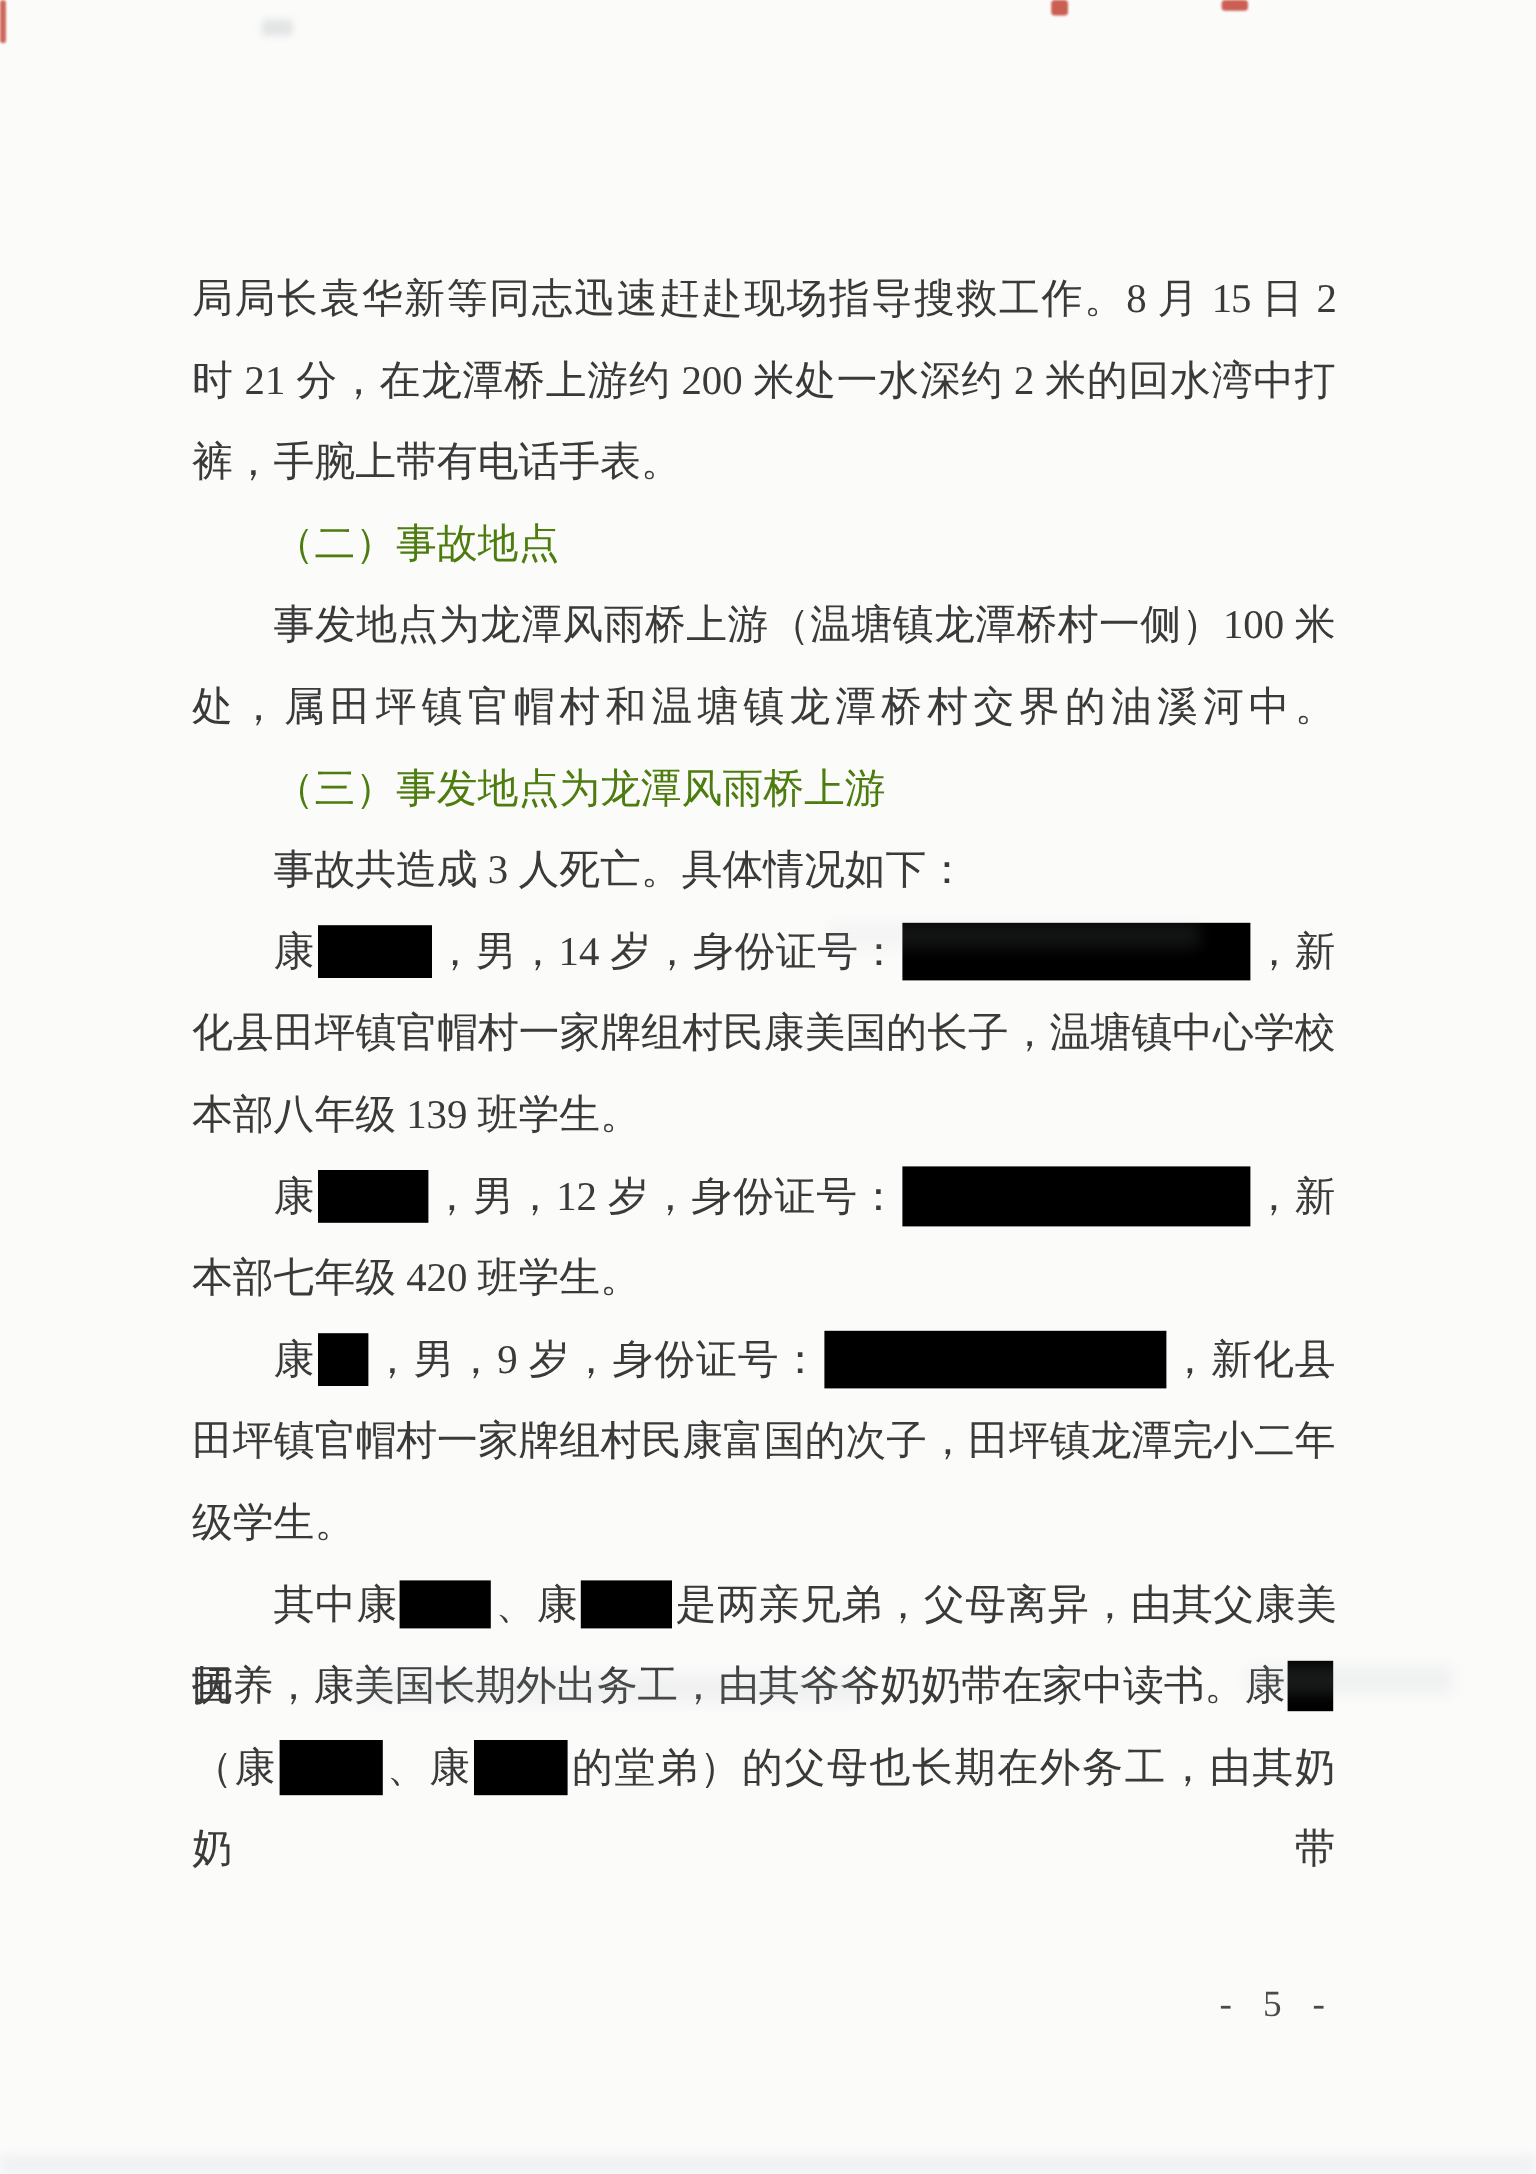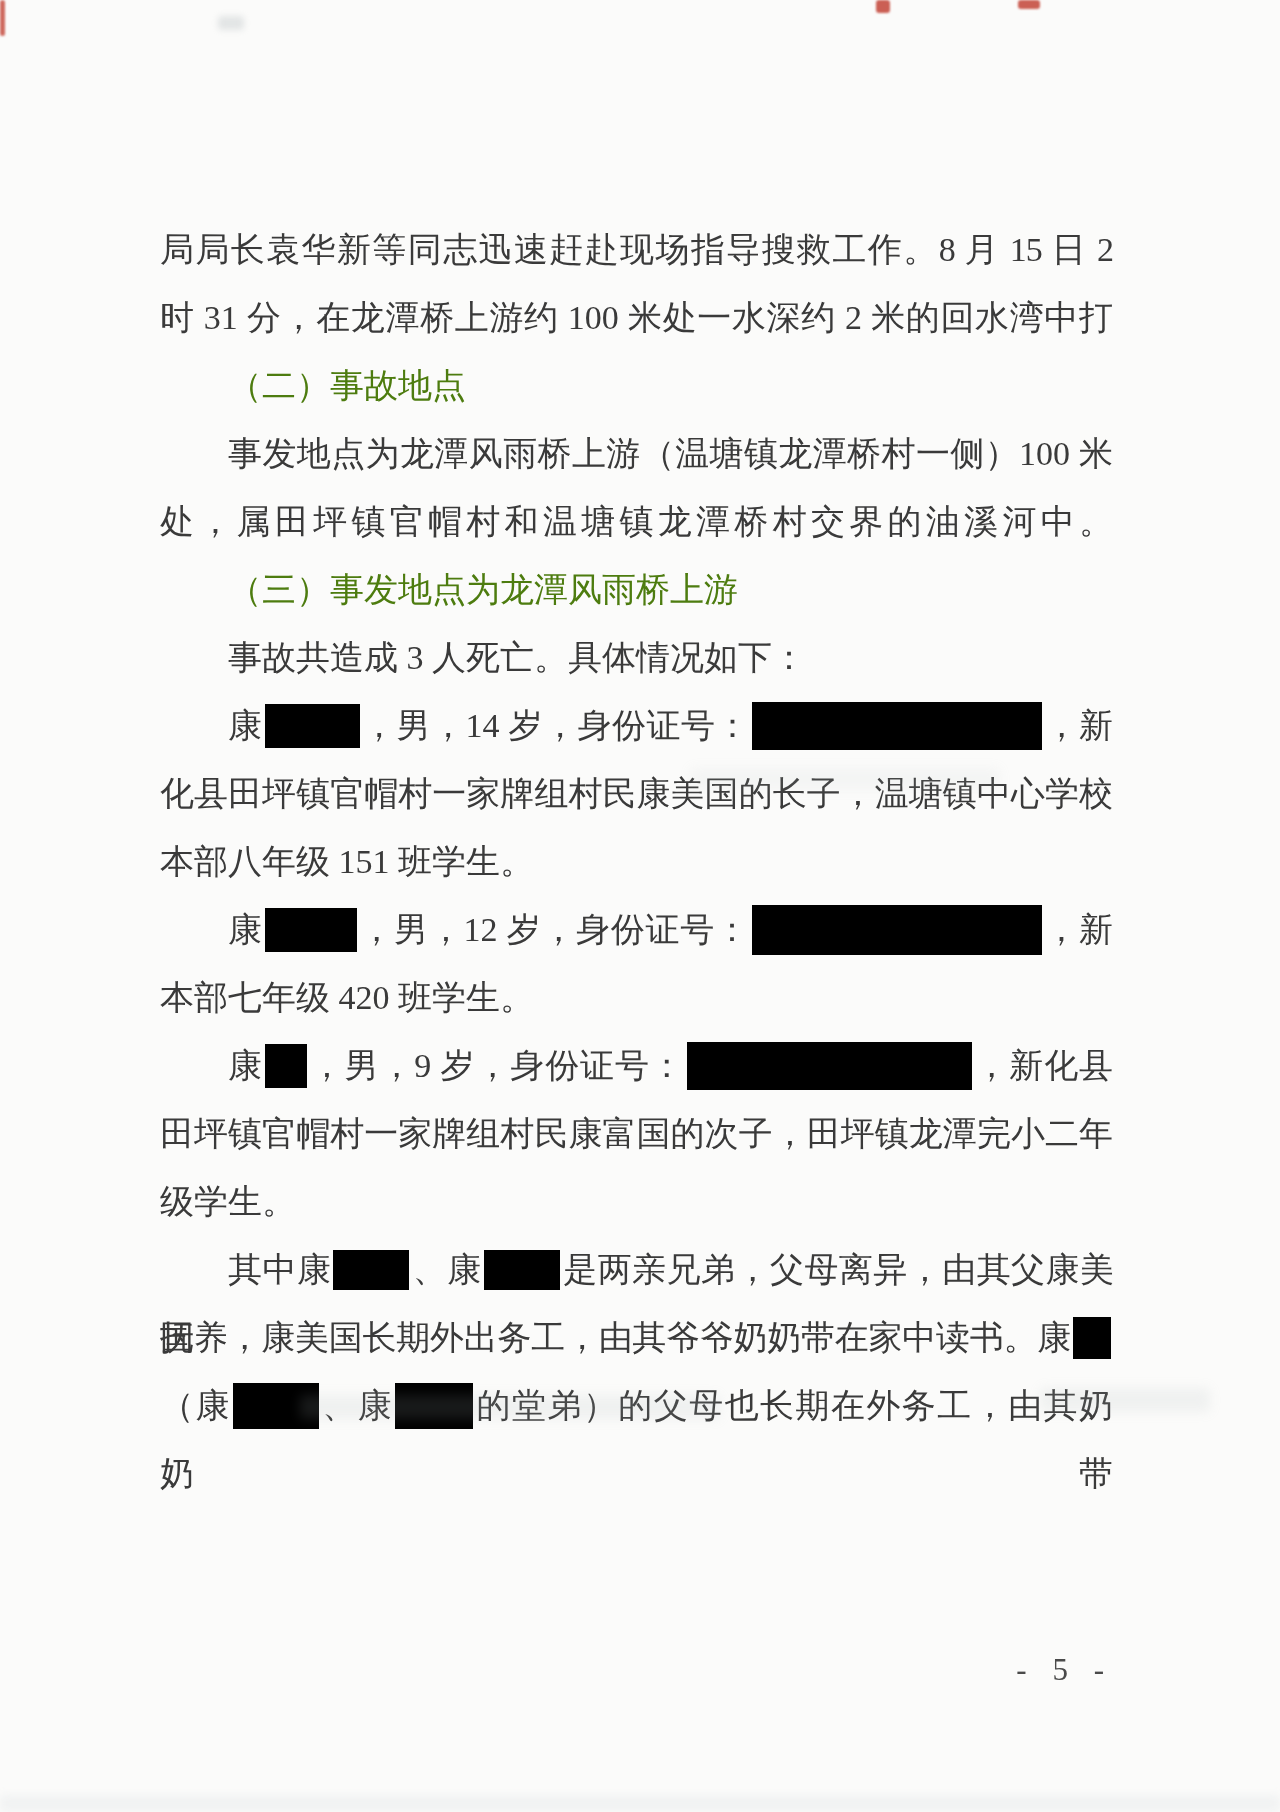--- a/index.html
+++ b/index.html
@@ -55,29 +55,30 @@
     position: absolute;
     pointer-events: none;
   }
 </style>
 </head>
 <body>
 
 <div class="page">
   <div class="doc">
       <div class="line justify tight"><span>局局长袁华新等同志迅速赶赴现场指导搜救工作。8 月 15 日 2</span></div>
-      <div class="line justify"><span>时 31 分，在龙潭桥上游约 100 米处一水深约 2 米的回水湾中打</span></div>
+      <div class="line justify"><span>时 21 分，在龙潭桥上游约 200 米处一水深约 2 米的回水湾中打</span></div>
+      <div class="line"><span>裤，手腕上带有电话手表。</span></div>
       <div class="line indent heading"><span>（二）事故地点</span></div>
       <div class="line justify indent"><span>事发地点为龙潭风雨桥上游（温塘镇龙潭桥村一侧）100 米</span></div>
       <div class="line justify"><span>处，属田坪镇官帽村和温塘镇龙潭桥村交界的油溪河中。</span></div>
       <div class="line indent heading"><span>（三）事发地点为龙潭风雨桥上游</span></div>
       <div class="line indent"><span>事故共造成 3 人死亡。具体情况如下：</span></div>
       <div class="line justify indent"><span>康</span><span class="redaction" style="width: 95px; height: 44px; background: rgb(0, 0, 0);"></span><span>，男，14 岁，身份证号：</span><span class="redaction" style="width: 290px; height: 48px; background: rgb(0, 0, 0);"></span><span>，新</span></div>
       <div class="line justify"><span>化县田坪镇官帽村一家牌组村民康美国的长子，温塘镇中心学校</span></div>
-      <div class="line"><span>本部八年级 151 班学生。</span></div>
+      <div class="line"><span>本部八年级 139 班学生。</span></div>
       <div class="line justify indent"><span>康</span><span class="redaction" style="width: 92px; height: 44px; background: rgb(0, 0, 0);"></span><span>，男，12 岁，身份证号：</span><span class="redaction" style="width: 290px; height: 50px; background: rgb(0, 0, 0);"></span><span>，新</span></div>
       <div class="line"><span>本部七年级 420 班学生。</span></div>
       <div class="line justify indent"><span>康</span><span class="redaction" style="width: 42px; height: 44px; background: rgb(0, 0, 0);"></span><span>，男，9 岁，身份证号：</span><span class="redaction" style="width: 285px; height: 48px; background: rgb(0, 0, 0);"></span><span>，新化县</span></div>
       <div class="line justify"><span>田坪镇官帽村一家牌组村民康富国的次子，田坪镇龙潭完小二年</span></div>
       <div class="line"><span>级学生。</span></div>
       <div class="line justify indent tight"><span>其中康</span><span class="redaction" style="width: 76px; height: 40px; background: rgb(0, 0, 0);"></span><span>、康</span><span class="redaction" style="width: 76px; height: 40px; background: rgb(0, 0, 0);"></span><span>是两亲兄弟，父母离异，由其父康美国</span></div>
       <div class="line justify tight"><span>抚养，康美国长期外出务工，由其爷爷奶奶带在家中读书。康</span><span class="redaction" style="width: 38px; height: 42px; background: rgb(0, 0, 0);"></span></div>
       <div class="line justify"><span>（康</span><span class="redaction" style="width: 86px; height: 46px; background: rgb(0, 0, 0);"></span><span>、康</span><span class="redaction" style="width: 78px; height: 46px; background: rgb(0, 0, 0);"></span><span>的堂弟）的父母也长期在外务工，由其奶奶带</span></div>
     </div>
   <div class="doc" style="top:1644px;">

